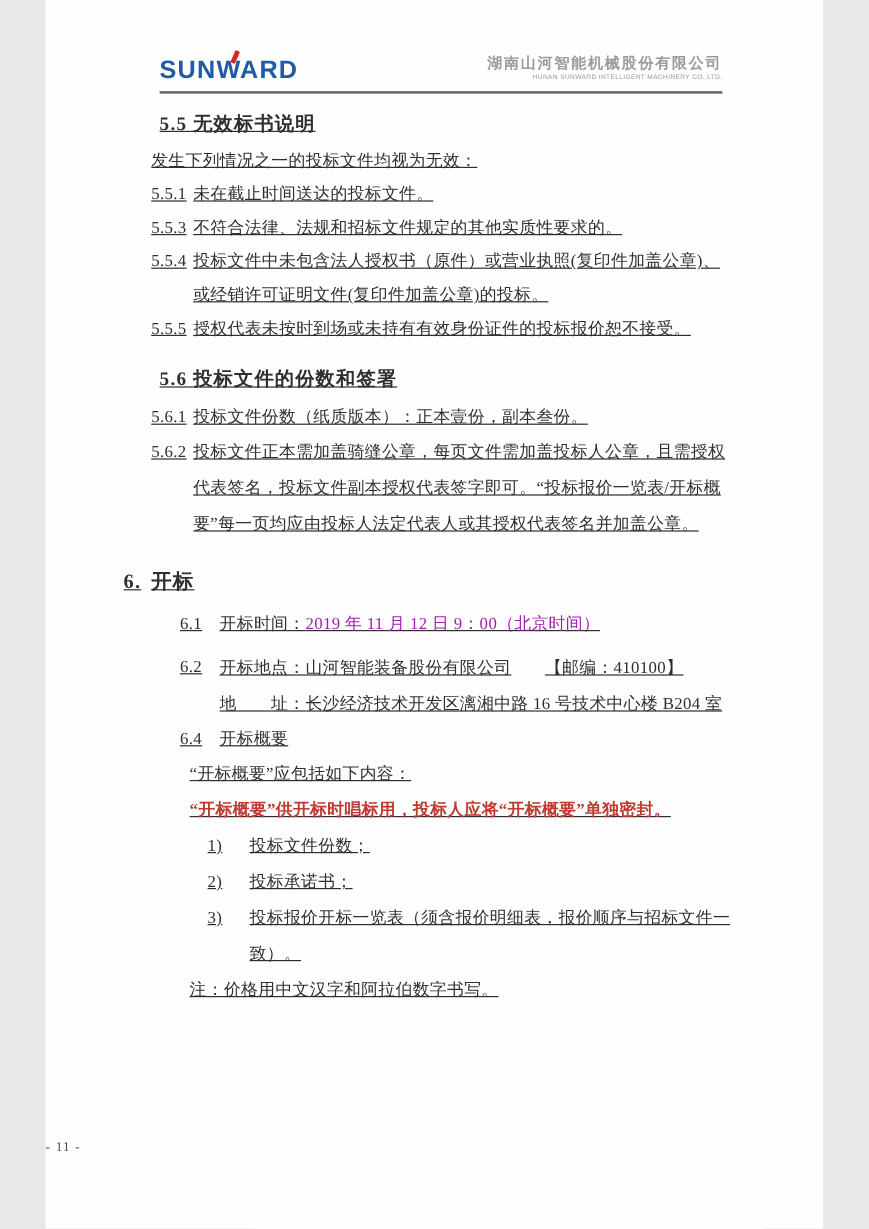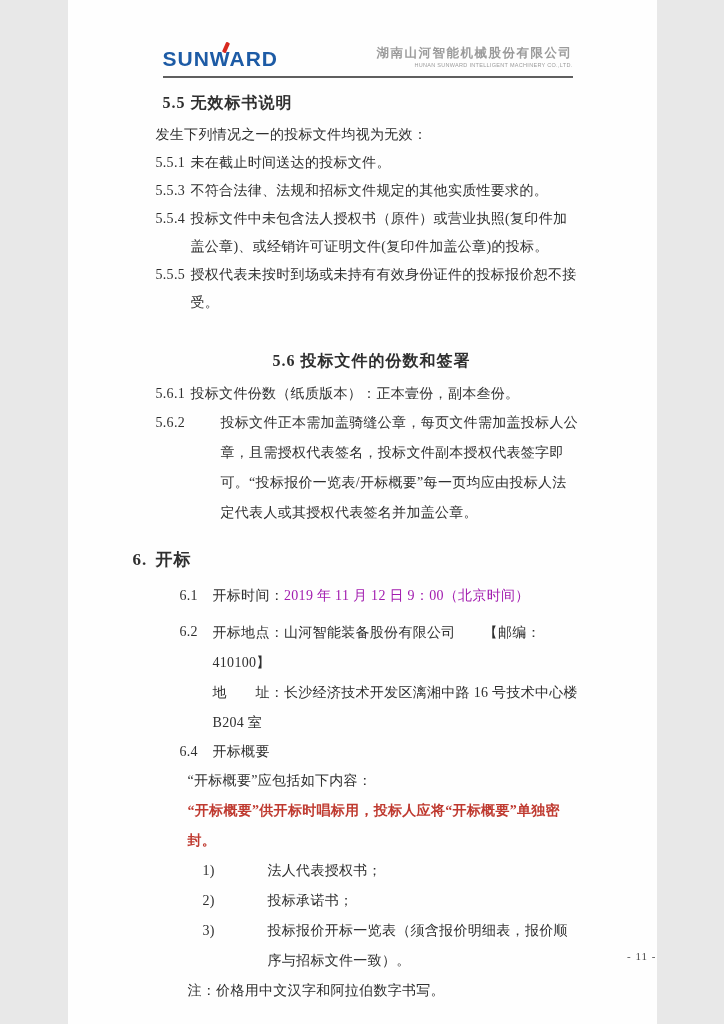--- a/index.html
+++ b/index.html
@@ -1,18 +1,18 @@
 <!DOCTYPE html>
 <html><head>
 <meta charset="utf-8">
 <style>
   * { box-sizing: border-box; }
   html,body { margin:0; padding:0; background:#e8e8e8; }
   .page {
-    width:589px; height:1024px; position:relative; margin:0 auto;
+    width:648px; height:1024px; position:relative; margin:0 auto;
     background:#fefefe; overflow:hidden;
     font-family:"Liberation Serif","DejaVu Serif",serif;
     color:#2f2f2f;
   }
   
   .header { position:absolute; top:46px; left:95px; right:84px; }
   .header-row {
     display:flex; justify-content:space-between; align-items:flex-end;
     padding-bottom:7px; border-bottom:2px solid #5f5f5f;
   }
@@ -26,46 +26,46 @@
     background:#d7281e; transform:rotate(24deg); border-radius:1px;
   }
   .company {
     text-align:right; color:#9b9b9b;
     font-family:"Liberation Sans","DejaVu Sans",sans-serif; line-height:1.15;
   }
   .company-cn { font-size:12.5px; font-weight:bold; letter-spacing:1.5px; }
   .company-en { font-size:5.5px; letter-spacing:0.3px; margin-top:2px; }
 
   
-  .content { position:absolute; top:93px; left:88px; right:76px; font-size:14px; letter-spacing:0.3px; }
+  .content { position:absolute; top:93px; left:88px; right:76px; font-size:14px; letter-spacing:0.3px;text-decoration:underline; }
   .h2 { font-size:16px; font-weight:bold; margin:0 0 7px 7px; letter-spacing:1px; }
-  .h2.gap { margin-top:34px;text-align:center; }
+  .h2.gap { margin-top:17px; }
   .intro { line-height:28px; }
 
   .item { display:flex; line-height:28px; }
   .item .num { flex:0 0 35px; white-space:nowrap; }
   .item .txt { flex:1; }
-  .wide .item, .wide { line-height:30px;gap:30px; }
+  .wide .item, .wide { line-height:30px; }
   .mt8 { margin-top:8px; }
 
   
   .h1row { display:flex; font-size:17px; font-weight:bold; margin:20px 0 10px -23px; line-height:24px; letter-spacing:1px; }
   .h1row .num { flex:0 0 23px; }
   .s6item { margin-left:24px; }
   .s6item .num { flex:0 0 33px; }
   .sub { margin-left:32px; line-height:30px; }
   .olist { margin-left:47px; }
   .olist .item .num { flex:0 0 35px; }
   .red { color:#a21caf; }
   .red-bold { color:#bf3a30; font-weight:bold; }
   .postcode { margin-left:28px; }
 
   
   .footer {
-    position:absolute; bottom:62px; left:0; right:0; text-align:right;
+    position:absolute; bottom:62px; left:0; right:0; text-align:left;
     font-size:11px; color:#4a4a4a; letter-spacing:1px;
   }
 </style>
 </head>
 <body>
 
 <div class="page">
 
   <div class="header">
     <div class="header-row">
@@ -135,21 +135,21 @@
       <span class="num">6.4</span>
       <span class="txt">开标概要</span>
     </div>
 
     <div class="sub">“开标概要”应包括如下内容：</div>
     <div class="sub red-bold">“开标概要”供开标时唱标用，投标人应将“开标概要”单独密封。</div>
 
     <div class="olist">
       <div class="item wide">
         <span class="num">1)</span>
-        <span class="txt">法人代表授权书；</span>
+        <span class="txt">投标文件份数；</span>
       </div>
       <div class="item wide">
         <span class="num">2)</span>
         <span class="txt">投标承诺书；</span>
       </div>
       <div class="item wide">
         <span class="num">3)</span>
         <span class="txt">投标报价开标一览表（须含报价明细表，报价顺序与招标文件一致）。</span>
       </div>
     </div>

